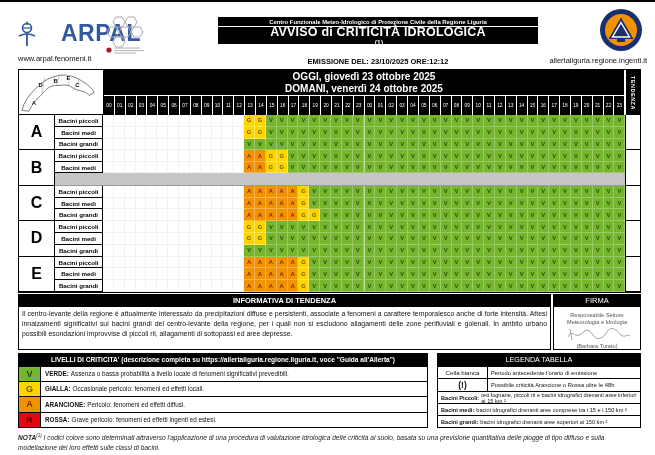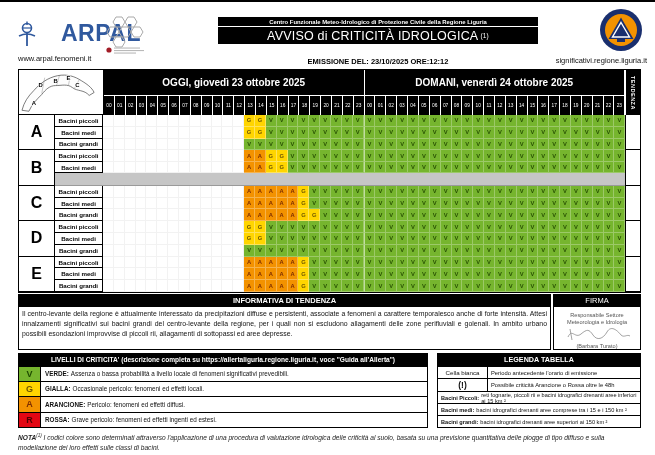--- a/index.html
+++ b/index.html
@@ -13,31 +13,31 @@
   
   .arpal{position:absolute;left:16px;top:18px;display:flex;align-items:center;gap:23px;}
   .arpal-name{font-size:23px;font-weight:bold;color:var(--blue);letter-spacing:.5px;}
   .left-url{position:absolute;left:18px;top:52px;font-size:7.5px;color:#111;}
   .right-url{position:absolute;right:8px;top:54px;font-size:7.5px;color:#111;}
   .hexlogo{position:absolute;left:100px;top:12px;}
   .pclogo{position:absolute;left:599px;top:6px;}
   .banner{position:absolute;left:218px;top:15px;width:320px;}
   .bbar{background:#000;color:#fff;display:flex;align-items:center;justify-content:center;margin-bottom:1px;text-align:center;}
   .bbar1{height:9px;font-size:5.9px;font-weight:bold;}
-  .bbar2{height:17px;font-size:12.5px;font-weight:normal;letter-spacing:.2px;}
+  .bbar2{height:17px;font-size:12.5px;font-weight:bold;letter-spacing:.2px;flex-direction:column;}
   .bbar2 sup{font-size:6.5px;margin-left:2px;}
   .bbar3{height:11px;font-size:8.5px;font-weight:bold;}
   .emission{position:absolute;left:218px;top:55px;width:320px;text-align:center;font-size:7.5px;font-weight:bold;color:#000;}
 
   
   .maintable{position:absolute;left:18px;top:67px;width:623px;height:224px;border:1.5px solid #000;background:#fff;display:flex;flex-direction:column;}
   .thead{display:flex;height:45px;flex:none;}
   .map-cell{width:85px;flex:none;border-right:1px solid #000;border-bottom:1px solid #000;background:#fff;padding:1px;}
   .thead-mid{flex:1;display:flex;flex-direction:column;}
-  .day-row{display:flex;height:25px;}
+  .day-row{display:flex;height:25px;flex-direction:column;}
   .day{flex:1;background:#000;color:#fff;font-weight:bold;font-size:10px;display:flex;align-items:center;justify-content:center;border-right:1px solid #fff;}
   .hour-row{display:flex;height:19px;margin-top:1px;}
   .h{flex:1;background:#000;color:#fff;font-size:4.8px;display:flex;align-items:center;justify-content:center;border-right:1px solid #fff;}
   .tend-head{width:15px;flex:none;background:#000;color:#fff;writing-mode:vertical-rl;font-size:5.5px;font-weight:bold;display:flex;align-items:center;justify-content:center;border-left:1px solid #fff;letter-spacing:.5px;}
   .tbody{flex:1;display:flex;flex-direction:column;}
   .zone{flex:1;display:flex;}
   .zletter{width:36px;flex:none;border-right:1px solid #000;border-bottom:1px solid #000;font-size:16px;font-weight:bold;display:flex;align-items:center;justify-content:center;background:#fff;}
   .zrows{flex:1;display:flex;flex-direction:column;}
   .zrow{flex:1;display:flex;min-height:0;}
   .zlabel{width:48px;flex:none;border-right:1px solid #000;border-bottom:1px solid #000;font-size:6.2px;font-weight:600;display:flex;align-items:center;justify-content:center;text-align:center;background:#fff;}
@@ -68,21 +68,21 @@
   .liv-row:first-child{border-top:1px solid #000;}
   .liv-code{width:22px;flex:none;border-right:1px solid #000;font-size:9px;font-weight:bold;display:flex;align-items:center;justify-content:center;}
   .k-green{background:var(--green);color:#1e4a00;}
   .k-yellow{background:var(--yellow);color:#6e5600;}
   .k-orange{background:var(--orange);color:#7c2d00;}
   .k-red{background:var(--red);color:#4d0000;}
   .liv-desc{flex:1;font-size:6.3px;display:flex;align-items:center;padding-left:4px;color:#111;}
   .liv-desc b{margin-right:2px;}
 
   
-  .leg-head{position:absolute;left:437px;top:351px;width:204px;height:13px;background:#000;color:#fff;font-size:7.2px;font-weight:bold;display:flex;align-items:center;justify-content:center;}
+  .leg-head{position:absolute;left:437px;top:351px;width:204px;height:13px;background:#000;color:#fff;font-size:7.2px;font-weight:normal;display:flex;align-items:center;justify-content:center;}
   .leg-rows{position:absolute;left:437px;top:364px;width:204px;}
   .leg-row{display:flex;border:1px solid #000;border-top:none;align-items:center;}
   .leg-row:first-child{border-top:1px solid #000;}
   .leg-r2{height:13px;}
   .leg-r1{height:12px;font-size:5.6px;padding-left:3px;color:#111;}
   .leg-cell1{width:50px;flex:none;border-right:1px solid #000;font-size:6.2px;display:flex;align-items:center;justify-content:center;height:100%;color:#111;}
   .leg-cell1.big{font-size:8.5px;font-weight:bold;}
   .leg-cell2{flex:1;font-size:5.8px;padding-left:3px;color:#111;}
   .leg-r1 b{margin-right:2px;white-space:nowrap;}
 
@@ -99,21 +99,21 @@
     <svg width="22" height="26" viewBox="0 0 22 26">
       <circle cx="11" cy="7" r="4.5" fill="none" stroke="#30599e" stroke-width="1.6"></circle>
       <line x1="11" y1="11.5" x2="11" y2="25" stroke="#30599e" stroke-width="1.8"></line>
       <path d="M3,15 Q11,11 19,15" fill="none" stroke="#30599e" stroke-width="1.6"></path>
       <line x1="11" y1="0.5" x2="11" y2="4" stroke="#30599e" stroke-width="1.4"></line>
       <line x1="6.5" y1="7" x2="15.5" y2="7" stroke="#30599e" stroke-width="1.2"></line>
     </svg>
     <span class="arpal-name">ARPAL</span>
   </div>
   <div class="left-url">www.arpal.fenomeni.it</div>
-  <div class="right-url">significativi.regione.liguria.it</div>
+  <div class="right-url">allertaliguria.regione.ingenti.it</div>
 
   <div class="hexlogo">
     <svg width="58" height="42" viewBox="0 0 58 42">
       <g fill="none" stroke="#a9a9a9" stroke-width="1">
         <path d="M16,3 l6,0 3,5 -3,5 -6,0 -3,-5 z"></path>
         <path d="M28,3 l6,0 3,5 -3,5 -6,0 -3,-5 z"></path>
         <path d="M10,13 l6,0 3,5 -3,5 -6,0 -3,-5 z"></path>
         <path d="M22,13 l6,0 3,5 -3,5 -6,0 -3,-5 z"></path>
         <path d="M34,13 l6,0 3,5 -3,5 -6,0 -3,-5 z"></path>
         <path d="M16,23 l6,0 3,5 -3,5 -6,0 -3,-5 z"></path>

